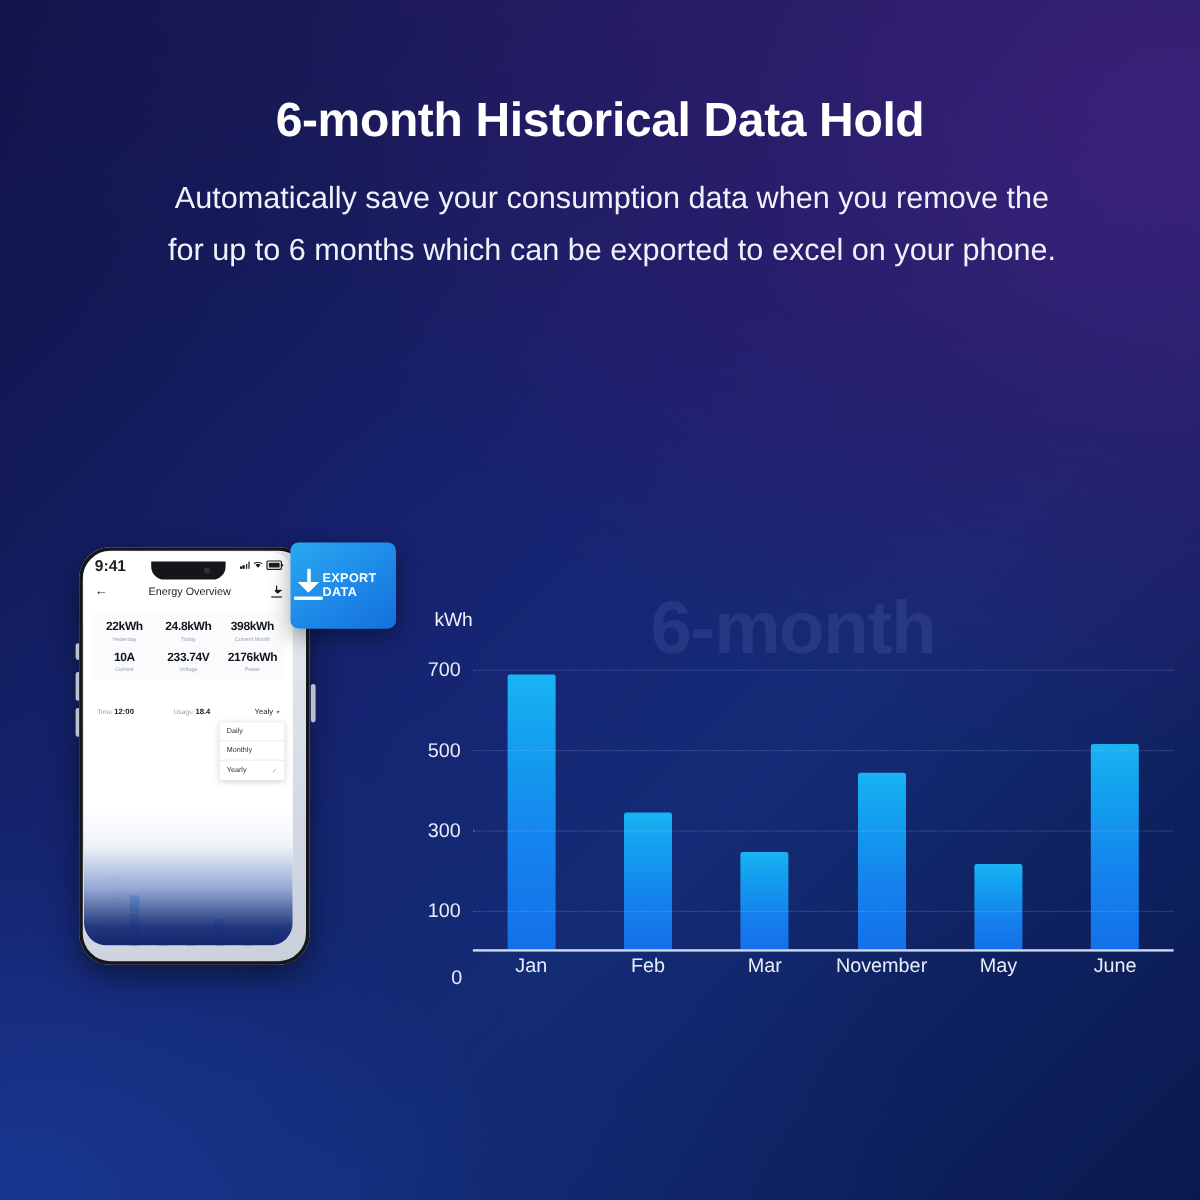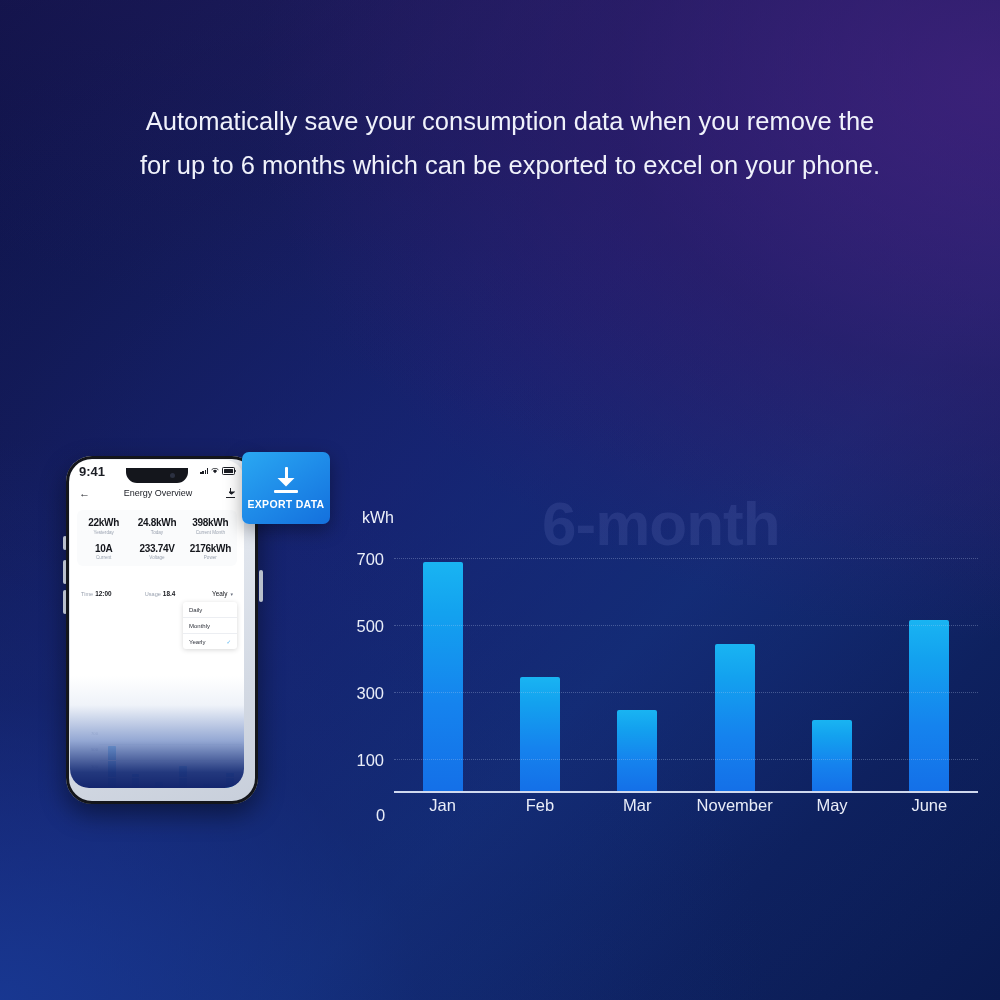--- a/index.html
+++ b/index.html
@@ -106,21 +106,21 @@
     align-items:flex-end;justify-content:space-around;}
   .mini-bar{width:7.5px;background:#4FB0EE;border-radius:.8px;}
   #phone-fade{position:absolute;left:0;bottom:0;width:174px;height:112px;z-index:5;
     background:linear-gradient(180deg,rgba(255,255,255,0) 0%,rgba(226,233,244,.55) 26%,
       rgba(120,145,200,.8) 58%,rgba(26,48,120,.96) 86%,#14266e 100%);}
 
   
   #export-badge{position:absolute;left:242px;top:452px;width:88px;height:72px;z-index:9;
     border-radius:7px;background:linear-gradient(145deg,#2aa8f2 0%,#1e8ae8 52%,#1470dd 100%);
     box-shadow:0 6px 18px rgba(0,0,0,.35);
-    display:flex;flex-direction:column;align-items:center;justify-content:center;gap:3px;}
+    display:flex;flex-direction:row;align-items:center;justify-content:center;gap:3px;}
   #dl-icon{width:30px;height:28px;position:relative;}
   #dl-icon .shaft{position:absolute;left:13.5px;top:0;width:3px;height:15px;background:#fff;border-radius:1px;}
   #dl-icon .head{position:absolute;left:6px;top:11px;width:18px;height:9px;background:#fff;
     clip-path:polygon(0 0,100% 0,50% 100%);}
   #dl-icon .base{position:absolute;left:3px;bottom:2px;width:24px;height:3px;background:#fff;border-radius:1px;}
   #export-label{font-size:10.5px;font-weight:bold;color:#fff;letter-spacing:.3px;}
 
   
   #chart{position:absolute;left:356px;top:505px;width:624px;height:330px;z-index:4;}
   #watermark{position:absolute;left:186px;top:-12px;font-size:62px;font-weight:bold;
@@ -141,20 +141,21 @@
   #xlabels{position:absolute;left:38px;right:2px;bottom:20px;display:flex;}
   .xl{flex:1;text-align:center;font-size:16.5px;color:#e9edf8;}
   #zero{position:absolute;left:20px;bottom:10px;font-size:16.5px;color:#e9edf8;}
 </style>
 </head>
 <body>
 
 <div id="bg"></div>
 
 <div id="header">
+  <div id="title">6-month Historical Data Hold</div>
   <div id="subtitle">
     <span class="ln">Automatically save your consumption data when you remove the</span>
     <span class="ln">for up to 6 months which can be exported to excel on your phone.</span>
   </div>
 </div>
 
 <div id="phone-wrap">
   <div id="phone-body"></div>
   <div class="side-btn" id="btn-mute"></div>
   <div class="side-btn" id="btn-vup"></div>

